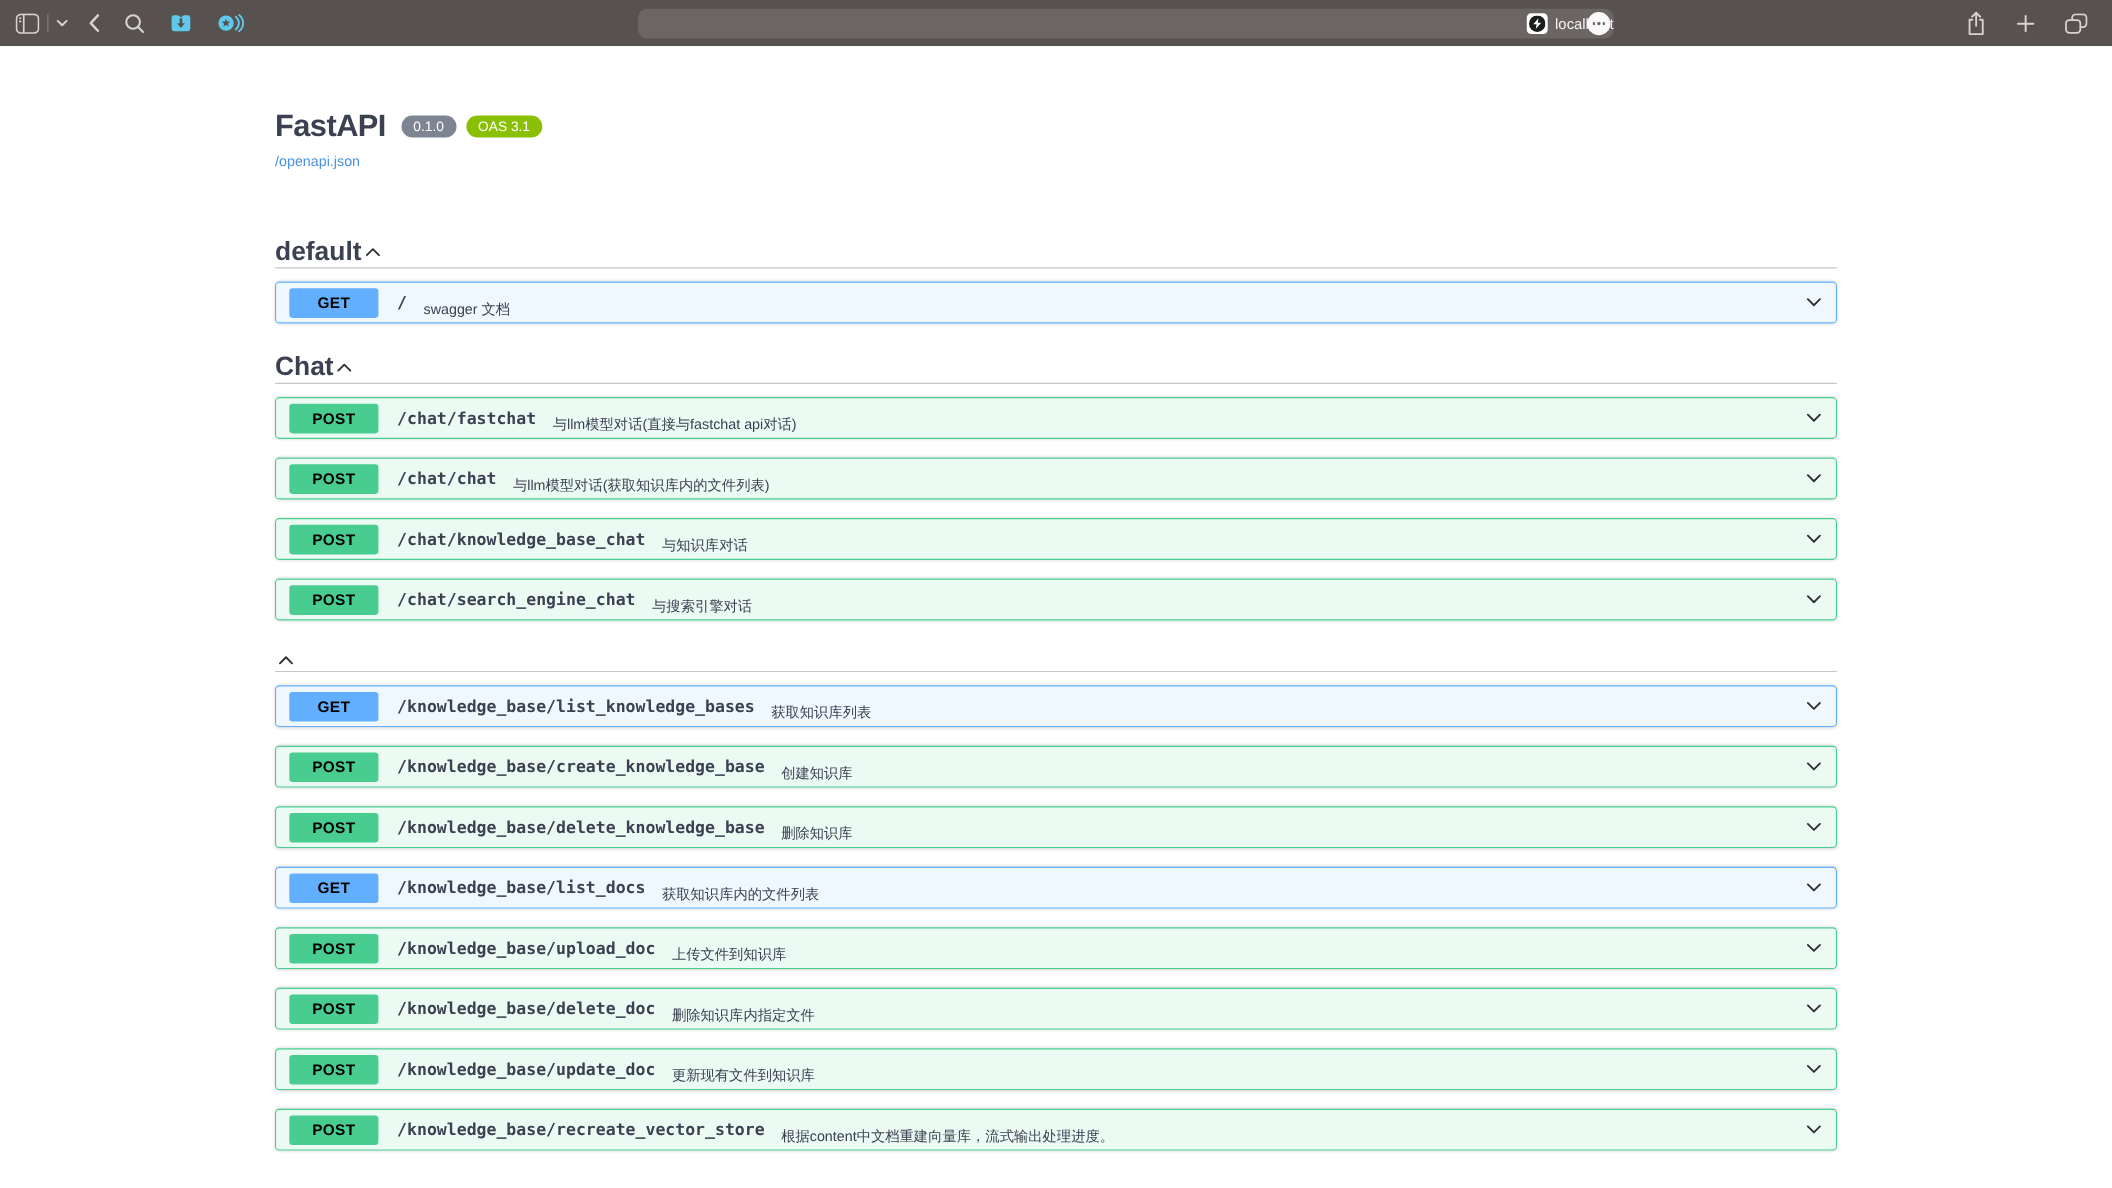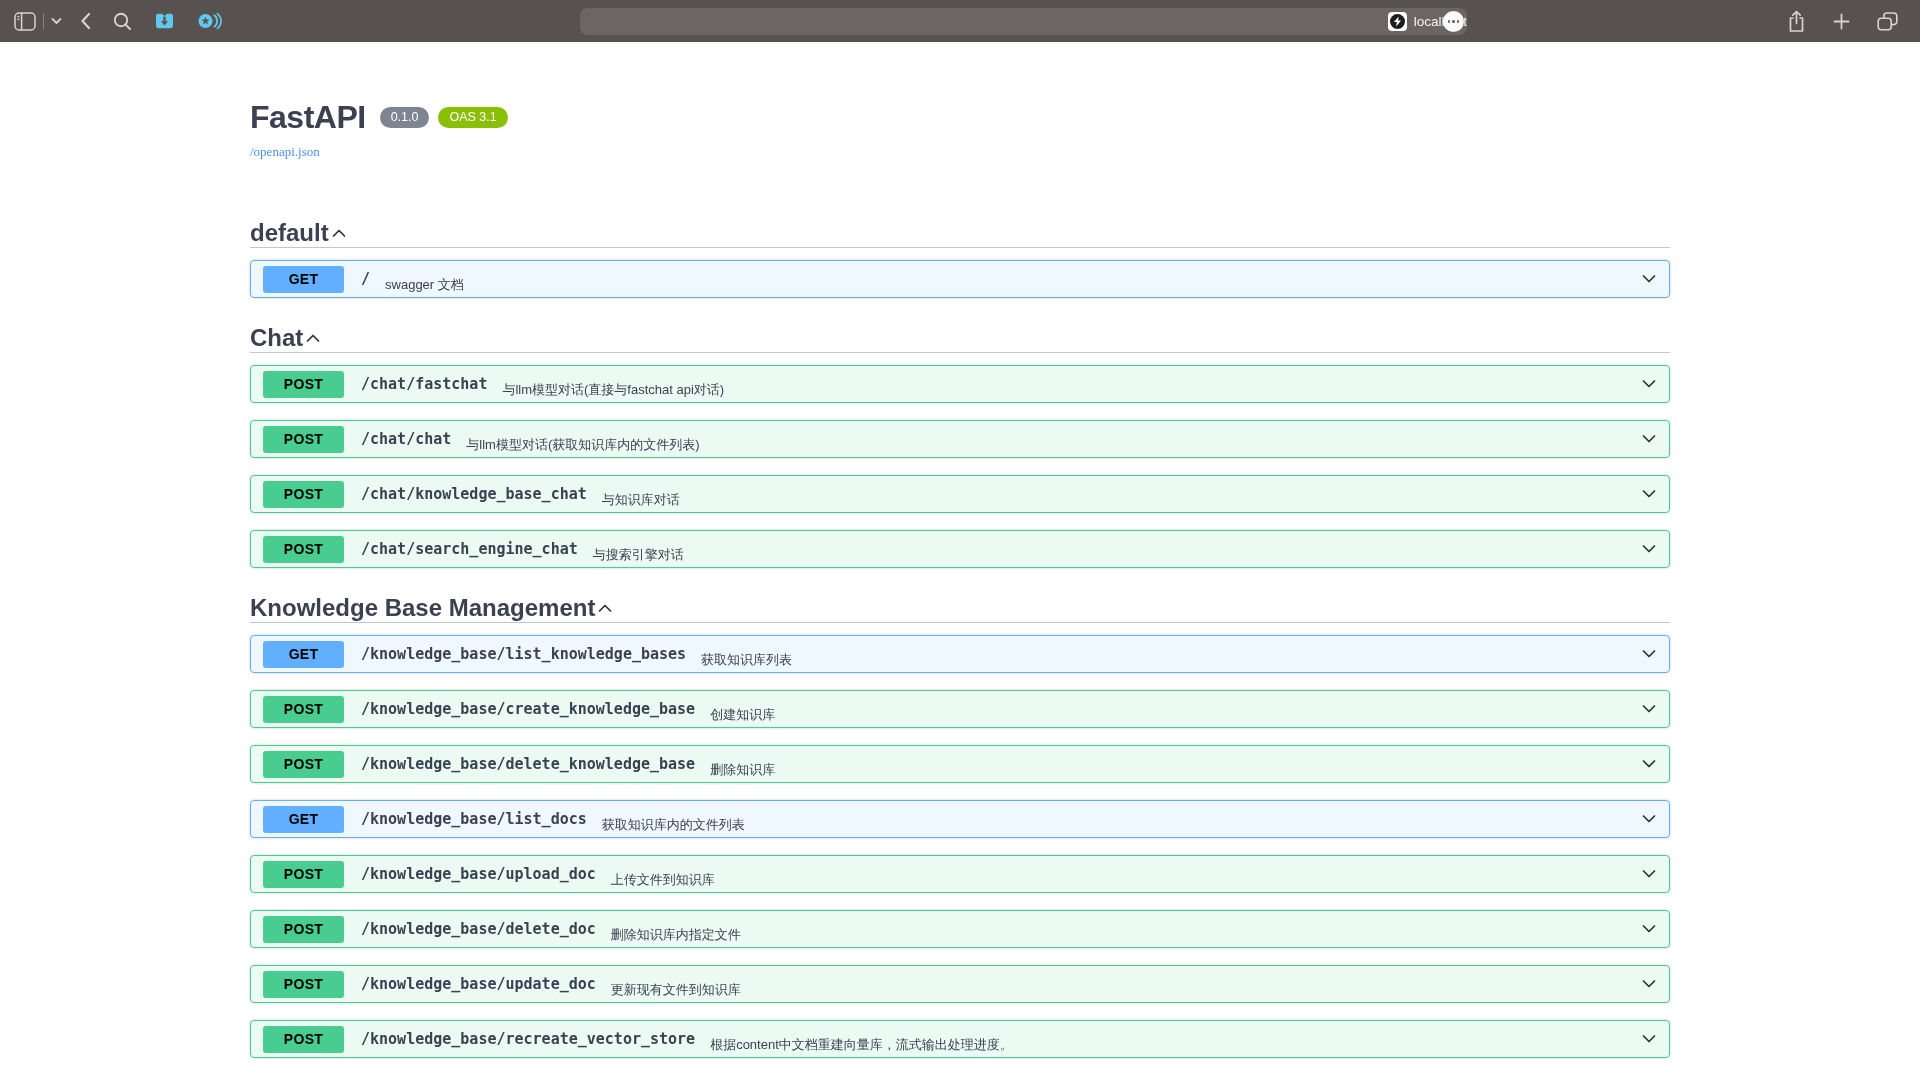--- a/index.html
+++ b/index.html
@@ -30,27 +30,27 @@
   .tb-right { position:absolute; right:22px; top:0; height:42px; display:flex;
               align-items:center; gap:27px; }
 
   
   .page { position:absolute; top:42px; left:0; width:1920px; height:1038px;
           background:#fff; overflow:hidden; }
   .container { width:1420px; margin:0 auto; }
 
   .info { padding-top:57px; margin-bottom:59px; }
   .title-row { display:flex; align-items:center; }
-  .api-title { font-size:32px; font-weight:700; color:var(--heading,#3b4151); letter-spacing:-.5px; }
+  .api-title { font-size:28px; font-weight:700; color:var(--heading,#3b4151); letter-spacing:-.5px; }
   .pill { color:#fff; font-size:12.5px; font-weight:400; border-radius:57px;
           padding:4px 11px; line-height:1; }
   .pill.version { background:var(--ver-bg,#7d8492); margin-left:14px; }
   .pill.oas { background:var(--oas-bg,#89bf04); margin-left:9px; }
   .spec-link { display:inline-block; margin-top:8px; font-size:13px;
-               color:var(--link,#4990e2); text-decoration:none;font-family:Liberation Serif, serif; }
+               color:var(--link,#4990e2); text-decoration:none; }
 
   .section + .section { margin-top:26px; }
   .section-header { display:flex; align-items:center; justify-content:flex-start;
                     border-bottom:1px solid rgba(59,65,81,.3); 
                     margin-bottom:12px; cursor:pointer; }
   .section-title { font-size:24px; font-weight:700; color:var(--heading,#3b4151); line-height:28px; }
   .sec-chev { background:none; border:none; padding:0; margin-right:27px; height:20px; }
 
   .opblock { display:flex; align-items:center; height:38px; margin-bottom:17px;
              border:1px solid; border-radius:4px; box-shadow:0 0 3px rgba(0,0,0,.19);
@@ -237,21 +237,20 @@
       <svg width="20" height="20" viewBox="0 0 20 20" fill="none" stroke="#303030" stroke-width="1.7" stroke-linecap="round" stroke-linejoin="round">
         <path d="M4.5 7 L10 12.5 L15.5 7"></path>
       </svg>
     </button>
   </div>
 </div>
   </div>
 
   <div class="section">
     <div class="section-header">
-      <h3 class="section-title">Knowledge Base Management</h3>
       <button class="sec-chev">
         <svg width="20" height="20" viewBox="0 0 20 20" fill="none" stroke="#303030" stroke-width="1.7" stroke-linecap="round" stroke-linejoin="round">
           <path d="M4.5 13 L10 7.5 L15.5 13"></path>
         </svg>
       </button>
     </div>
     <div class="ops">
   <div class="opblock op-get">
     <span class="method m-get">GET</span>
     <span class="path">/knowledge_base/list_knowledge_bases</span>

